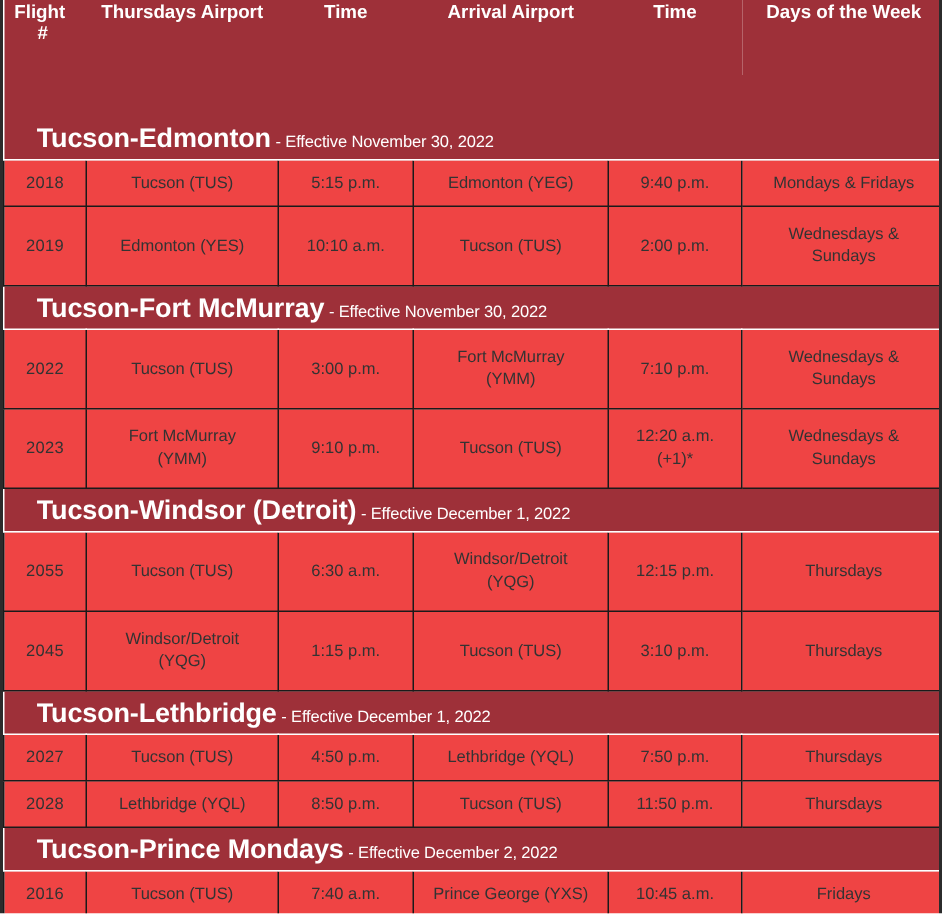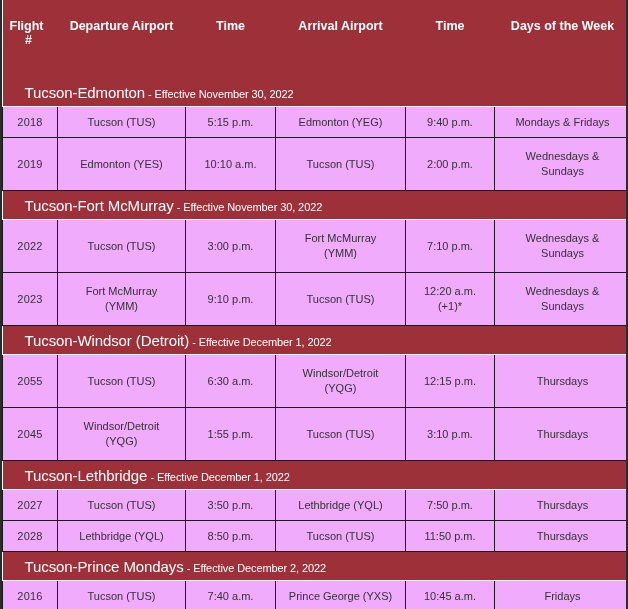--- a/index.html
+++ b/index.html
@@ -43,21 +43,21 @@
     color: #ffffff;
     font-weight: bold;
     font-size: 12.5px;
     padding: 0;
     border: none;
     vertical-align: top;
     height: 50px;
     line-height: 1.12;
   }
   .head-cell {
-    padding-top: 19px;
+    padding-top: 1px;
     text-align: center;
   }
   .head-cell.flight-head {
     text-align: left;
     padding-left: 7px;
     width: 38px;
   }
   .head-cell.flight-head .hash {
     display: block;
     text-align: center;
@@ -84,41 +84,41 @@
   tr.section-row.first-section td {
     border-top: none;
   }
   .section-inner {
     padding-left: 22px;
     color: #ffffff;
     white-space: nowrap;
     line-height: 1;
   }
   .section-route {
-    font-weight: normal;
-    font-size: 15px;
+    font-weight: bold;
+    font-size: 18px;
     letter-spacing: -0.1px;
     margin-top: 48px;
   }
   .section-eff {
     font-weight: normal;
     font-size: 11px;
     letter-spacing: -0.1px;
   }
 
   
   tr.data-row td {
     border: 1px solid #1a1a1a;
     text-align: center;
     vertical-align: middle;
     padding: 2px 3px;
     line-height: 1.35;
     color: #333333;
     font-size: 11px;
-    background: #f0abfc;
+    background: #ef4444;
   }
   tr.data-row.tall td { height: 48px; }
   tr.data-row.short td { height: 26px; }
   tr.data-row td.flight-cell { letter-spacing: 0.2px; }
   td .cell-line { display: block; }
 </style>
 </head>
 <body>
 
 <div id="sheet">
@@ -133,21 +133,21 @@
     </colgroup>
     <thead>
       <tr class="head-row">
         <th>
           <div class="head-cell flight-head">
             <span>Flight</span>
             <span class="hash">#</span>
           </div>
         </th>
         <th>
-          <div class="head-cell"><span>Departure Airport</span></div>
+          <div class="head-cell"><span>Thursdays Airport</span></div>
         </th>
         <th>
           <div class="head-cell"><span>Time</span></div>
         </th>
         <th>
           <div class="head-cell"><span>Arrival Airport</span></div>
         </th>
         <th>
           <div class="head-cell"><span>Time</span></div>
         </th>
@@ -272,21 +272,21 @@
             <span class="cell-line">Thursdays</span>
           </td>
         </tr>
         <tr class="data-row tall">
           <td class="flight-cell">2045</td>
           <td>
             <span class="cell-line">Windsor/Detroit</span>
             <span class="cell-line">(YQG)</span>
           </td>
           <td>
-            <span class="cell-line">1:55 p.m.</span>
+            <span class="cell-line">1:15 p.m.</span>
           </td>
           <td>
             <span class="cell-line">Tucson (TUS)</span>
           </td>
           <td>
             <span class="cell-line">3:10 p.m.</span>
           </td>
           <td>
             <span class="cell-line">Thursdays</span>
           </td>
@@ -295,21 +295,21 @@
           <td colspan="6">
             <div class="section-inner"><span class="section-route">Tucson-Lethbridge</span> <span class="section-eff">- Effective December 1, 2022</span></div>
           </td>
         </tr>
         <tr class="data-row short">
           <td class="flight-cell">2027</td>
           <td>
             <span class="cell-line">Tucson (TUS)</span>
           </td>
           <td>
-            <span class="cell-line">3:50 p.m.</span>
+            <span class="cell-line">4:50 p.m.</span>
           </td>
           <td>
             <span class="cell-line">Lethbridge (YQL)</span>
           </td>
           <td>
             <span class="cell-line">7:50 p.m.</span>
           </td>
           <td>
             <span class="cell-line">Thursdays</span>
           </td>

